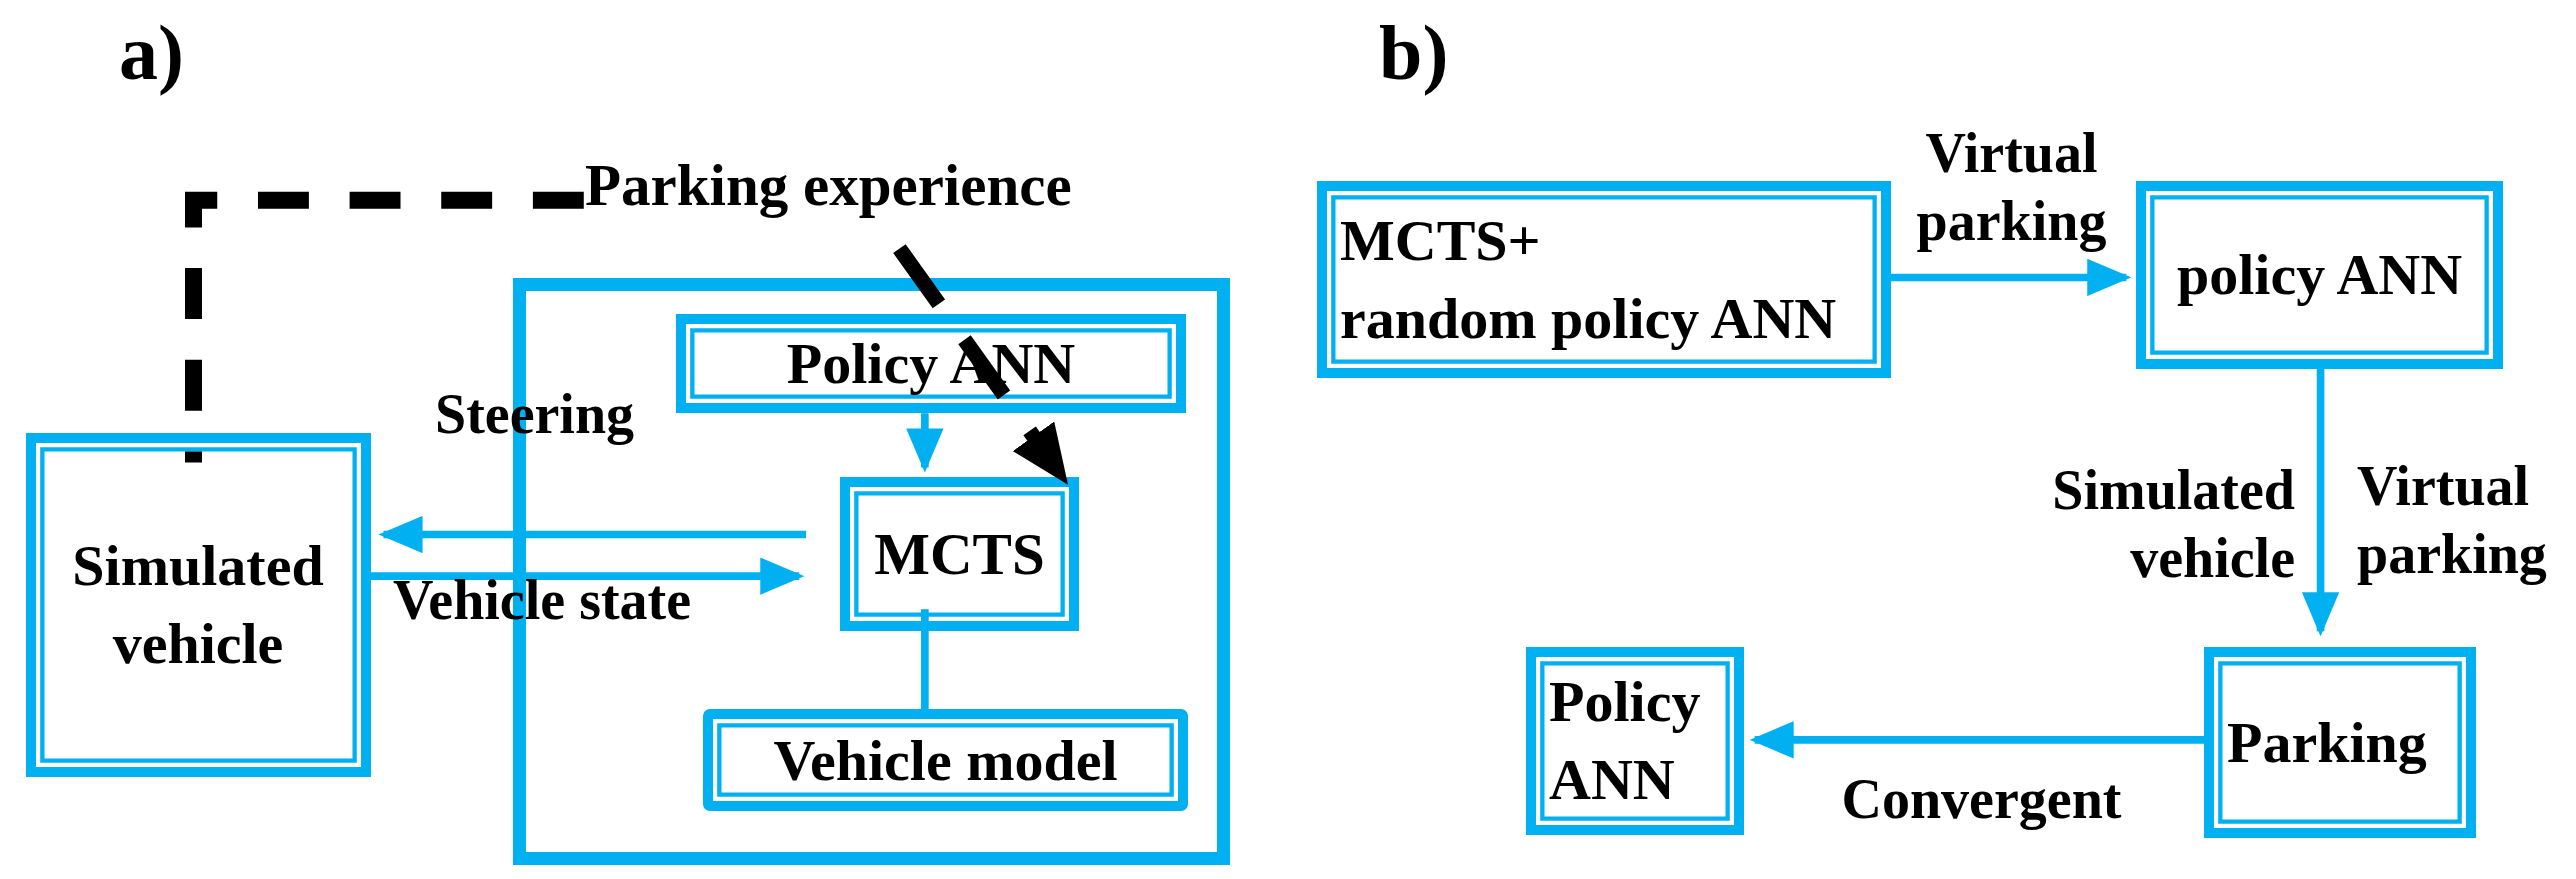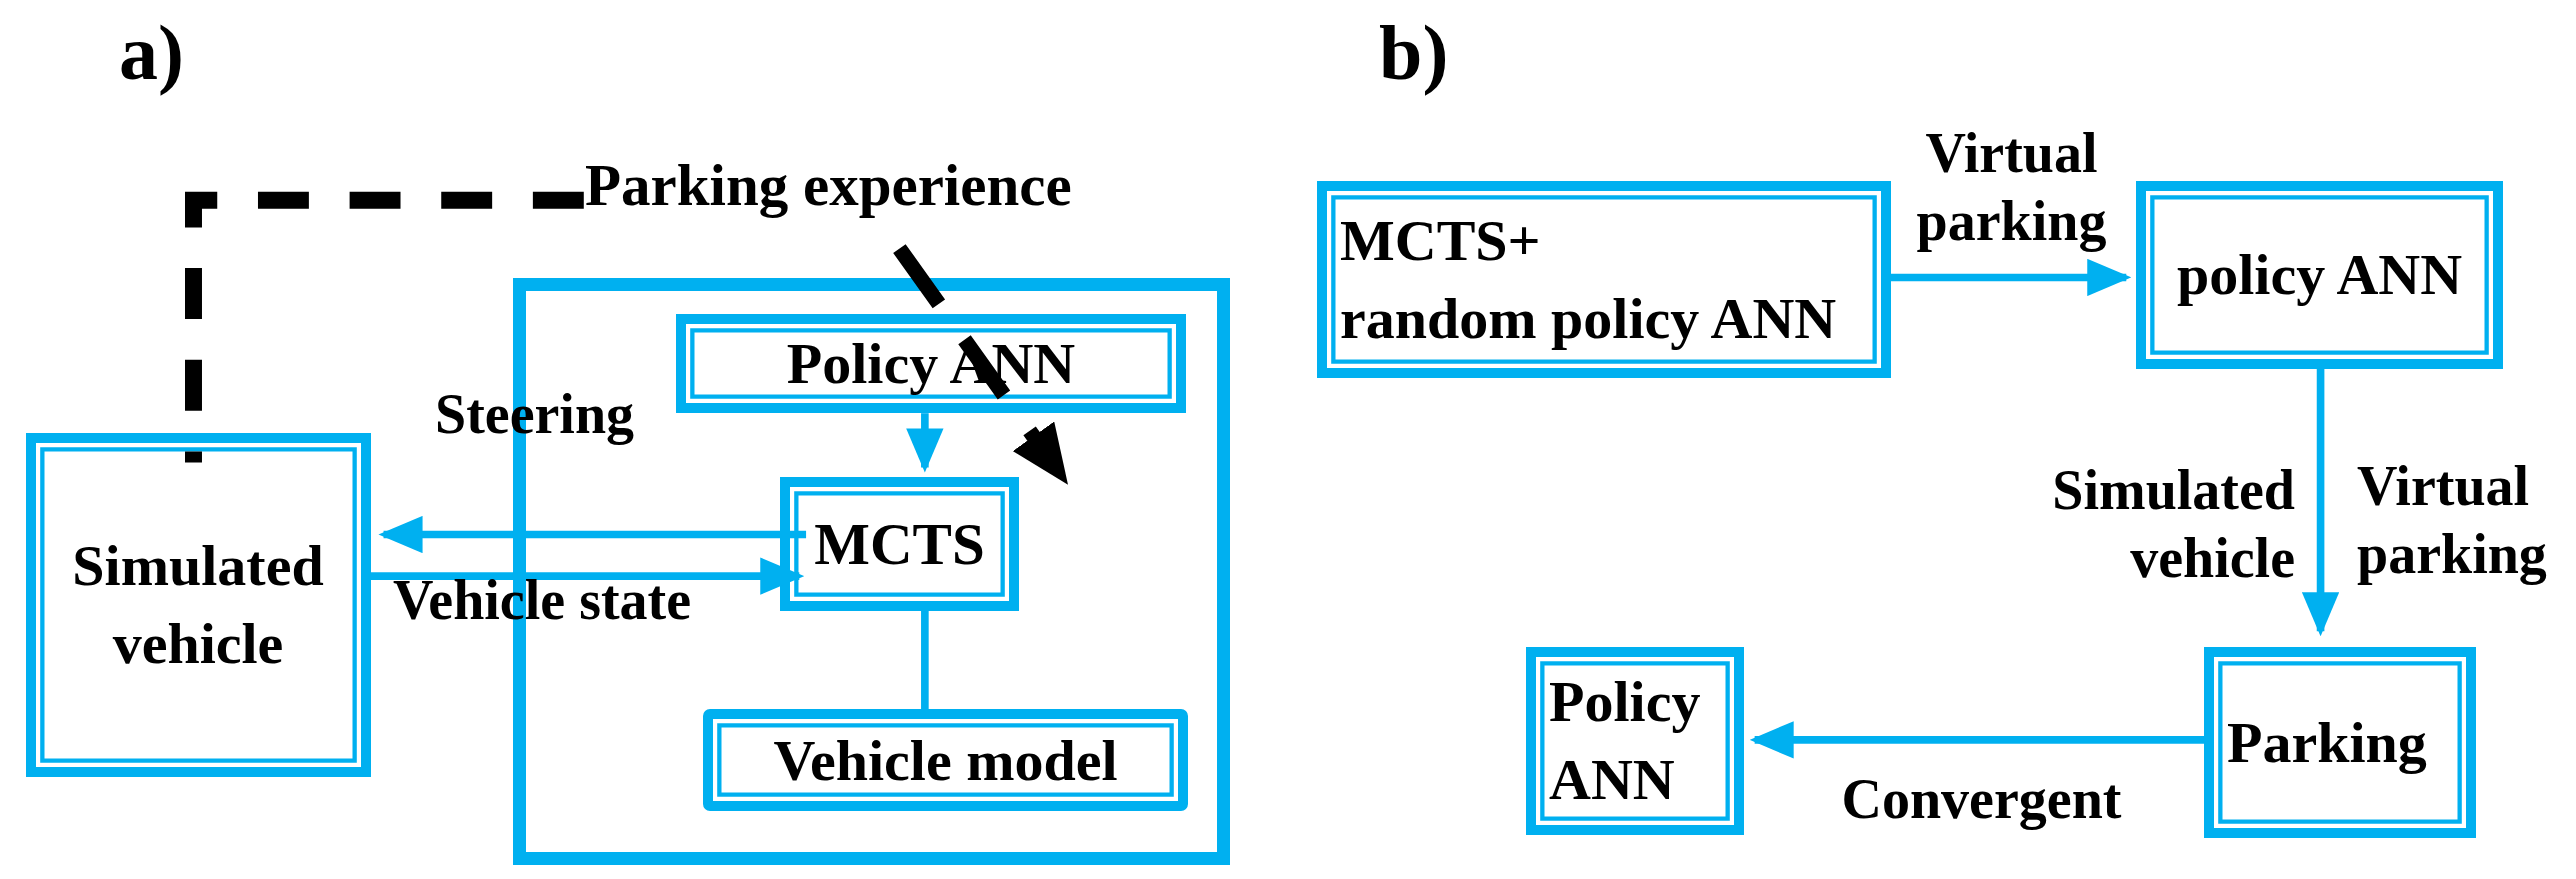--- a/index.html
+++ b/index.html
@@ -31,21 +31,21 @@
 
   <div class="dbox center" style="left:25.5px;top:433px;width:345px;height:344px;">
     <span class="bl">Simulated</span>
     <span class="bl">vehicle</span>
   </div>
 
   <div class="dbox center" style="left:676px;top:314px;width:510px;height:99px;z-index:2;">
     <span class="bl" style="line-height:59px;">Policy ANN</span>
   </div>
 
-  <div class="dbox center" style="left:780px;top:477px;width:239px;height:134px;z-index:2;">
+  <div class="dbox center" style="left:840px;top:477px;width:239px;height:154px;z-index:2;">
     <span class="bl" style="font-size:59px;line-height:68px;">MCTS</span>
   </div>
 
   <div class="dbox center" style="left:703px;top:709px;width:485px;height:102px;z-index:2;border-radius:7px;">
     <span class="bl" style="line-height:59px;">Vehicle model</span>
   </div>
 
   <div class="free-label" style="left:403px;top:380px;margin-left:32px;">
     <div>Steering</div>
   </div>

